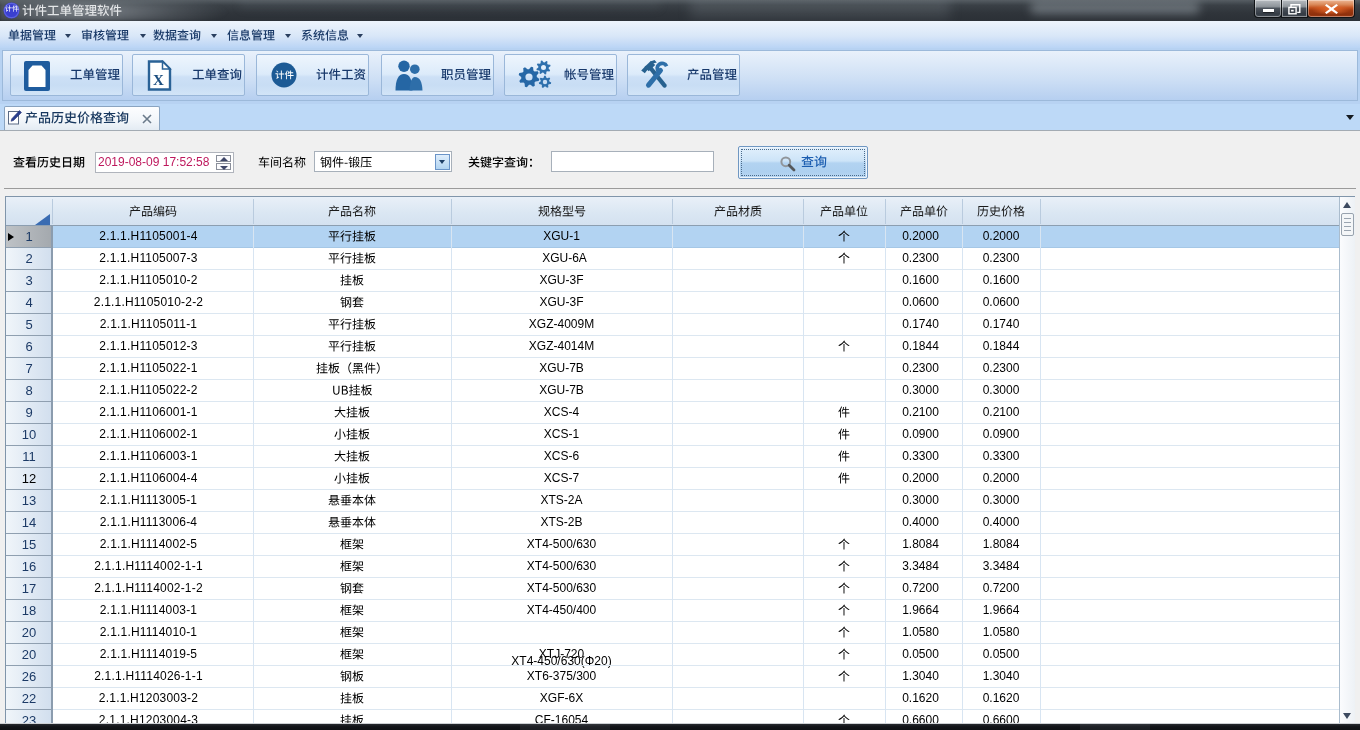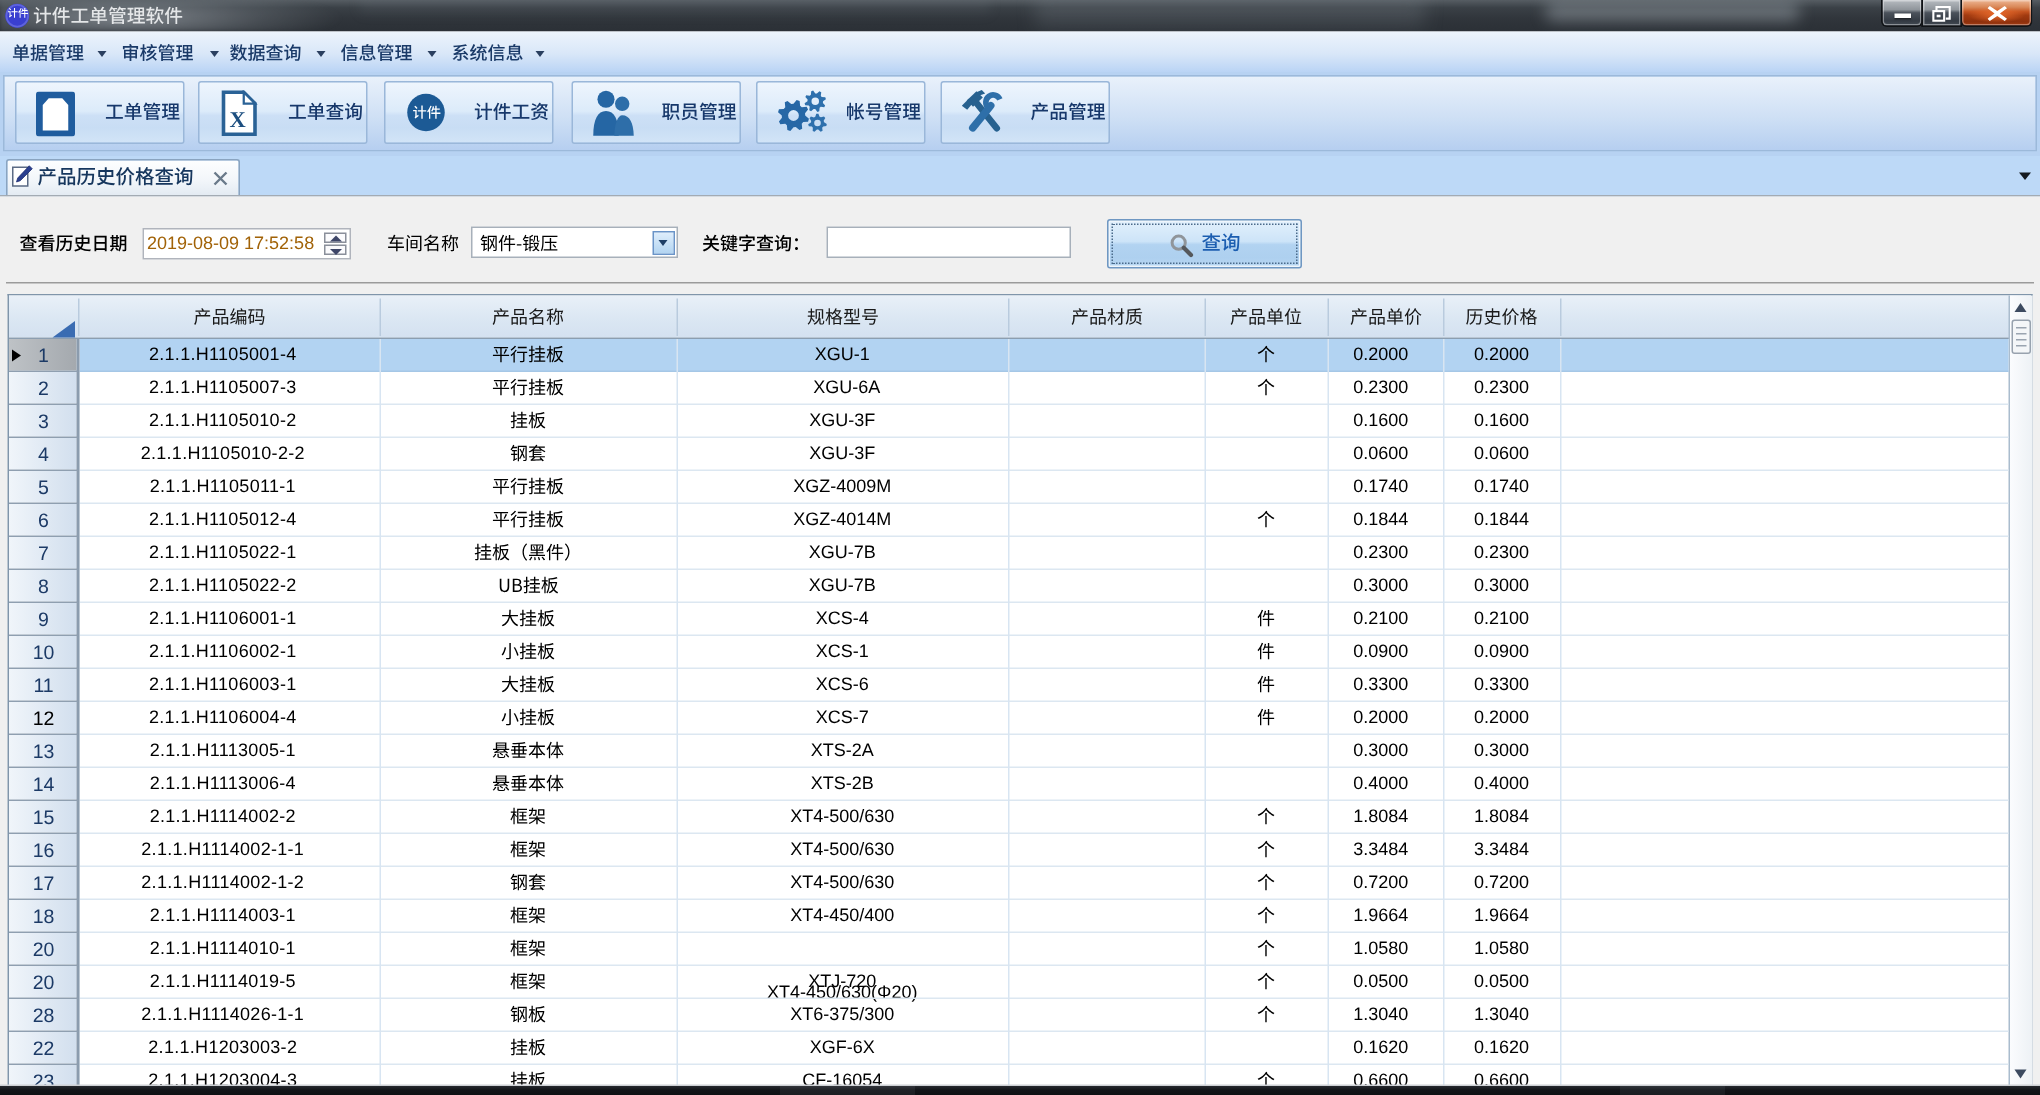--- a/index.html
+++ b/index.html
@@ -299,21 +299,21 @@
     <g fill="#000000" transform="translate(0,10.6) scale(0.012000,-0.012000)">
       <use href="#g11" x="0"></use>
       <use href="#g28" x="1000"></use>
       <use href="#g24" x="2000"></use>
       <use href="#g25" x="3000"></use>
       <use href="#g29" x="4000"></use>
       <use href="#g30" x="5000"></use>
     </g>
   </svg>
 <div class="abs" style="left:95px;top:151.5px;width:139px;height:21px;border:1px solid #b0b4bc;background:#fff"></div>
-<div class="abs" style="left:98px;top:153.5px;height:17px;color:#a16207;font-size:12px;line-height:17px;white-space:nowrap">2019-08-09 17:52:58</div>
+<div class="abs" style="left:98px;top:153.5px;height:17px;color:#be185d;font-size:12px;line-height:17px;white-space:nowrap">2019-08-09 17:52:58</div>
 <div class="abs" style="left:215.5px;top:155px;width:15.5px;height:6.8px;border:1px solid #8a8f9a;background:#fbfbfd">
     <div class="abs" style="left:3.2px;top:1.2px;width:0;height:0;border-left:4px solid transparent;border-right:4px solid transparent;border-bottom:4px solid #3e4668"></div>
   </div>
 <div class="abs" style="left:215.5px;top:163.2px;width:15.5px;height:6.8px;border:1px solid #8a8f9a;background:#fbfbfd">
     <div class="abs" style="left:3.2px;top:1.4px;width:0;height:0;border-left:4px solid transparent;border-right:4px solid transparent;border-top:4px solid #3e4668"></div>
   </div>
 <svg style="position:absolute;left:258px;top:155.5px;" width="49" height="16" viewBox="0 0 49 16">
     <g fill="#000000" transform="translate(0,10.6) scale(0.012000,-0.012000)">
       <use href="#g31" x="0"></use>
       <use href="#g32" x="1000"></use>
@@ -505,21 +505,21 @@
       <use href="#g61" x="2000"></use>
       <use href="#g62" x="3000"></use>
     </g>
   </svg>
 <div class="cell" style="left:451px;top:314px;width:221px">XGZ-4009M</div>
 <div class="cell" style="left:885px;top:314px;width:71px">0.1740</div>
 <div class="cell" style="left:962px;top:314px;width:78px">0.1740</div>
 <div class="abs" style="left:6px;top:336px;width:46px;height:22px;background:linear-gradient(90deg,#f0f5fa,#d2dfee);border-bottom:1px solid #8f9fb0;border-right:1px solid #8b9cae"></div>
 <div class="cell" style="left:6px;top:336px;width:46px;height:21px;color:#1c3a66;font-size:13px">6</div>
 <div class="abs" style="left:53px;top:336px;width:1286px;height:22px;border-bottom:1px solid #dce7f1"></div>
-<div class="cell" style="left:53px;top:336px;width:191px;letter-spacing:.2px">2.1.1.H1105012-4</div>
+<div class="cell" style="left:53px;top:336px;width:191px;letter-spacing:.2px">2.1.1.H1105012-3</div>
 <svg style="position:absolute;left:328px;top:340px;" width="49" height="16" viewBox="0 0 49 16">
     <g fill="#000" transform="translate(0,10.6) scale(0.012000,-0.012000)">
       <use href="#g59" x="0"></use>
       <use href="#g60" x="1000"></use>
       <use href="#g61" x="2000"></use>
       <use href="#g62" x="3000"></use>
     </g>
   </svg>
 <div class="cell" style="left:451px;top:336px;width:221px">XGZ-4014M</div>
 <svg style="position:absolute;left:838px;top:340px;" width="13" height="16" viewBox="0 0 13 16">
@@ -663,21 +663,21 @@
       <use href="#g74" x="2000"></use>
       <use href="#g75" x="3000"></use>
     </g>
   </svg>
 <div class="cell" style="left:451px;top:512px;width:221px">XTS-2B</div>
 <div class="cell" style="left:885px;top:512px;width:71px">0.4000</div>
 <div class="cell" style="left:962px;top:512px;width:78px">0.4000</div>
 <div class="abs" style="left:6px;top:534px;width:46px;height:22px;background:linear-gradient(90deg,#f0f5fa,#d2dfee);border-bottom:1px solid #8f9fb0;border-right:1px solid #8b9cae"></div>
 <div class="cell" style="left:6px;top:534px;width:46px;height:21px;color:#1c3a66;font-size:13px">15</div>
 <div class="abs" style="left:53px;top:534px;width:1286px;height:22px;border-bottom:1px solid #dce7f1"></div>
-<div class="cell" style="left:53px;top:534px;width:191px;letter-spacing:.2px">2.1.1.H1114002-2</div>
+<div class="cell" style="left:53px;top:534px;width:191px;letter-spacing:.2px">2.1.1.H1114002-5</div>
 <svg style="position:absolute;left:340px;top:538px;" width="25" height="16" viewBox="0 0 25 16">
     <g fill="#000" transform="translate(0,10.6) scale(0.012000,-0.012000)">
       <use href="#g76" x="0"></use>
       <use href="#g77" x="1000"></use>
     </g>
   </svg>
 <div class="cell" style="left:451px;top:534px;width:221px">XT4-500/630</div>
 <svg style="position:absolute;left:838px;top:538px;" width="13" height="16" viewBox="0 0 13 16">
     <g fill="#000" transform="translate(0,10.6) scale(0.012000,-0.012000)">
       <use href="#g63" x="0"></use>
@@ -769,21 +769,21 @@
   </svg>
 <div class="cell" style="left:451px;top:644px;width:221px">XTJ-720</div>
 <svg style="position:absolute;left:838px;top:648px;" width="13" height="16" viewBox="0 0 13 16">
     <g fill="#000" transform="translate(0,10.6) scale(0.012000,-0.012000)">
       <use href="#g63" x="0"></use>
     </g>
   </svg>
 <div class="cell" style="left:885px;top:644px;width:71px">0.0500</div>
 <div class="cell" style="left:962px;top:644px;width:78px">0.0500</div>
 <div class="abs" style="left:6px;top:666px;width:46px;height:22px;background:linear-gradient(90deg,#f0f5fa,#d2dfee);border-bottom:1px solid #8f9fb0;border-right:1px solid #8b9cae"></div>
-<div class="cell" style="left:6px;top:666px;width:46px;height:21px;color:#1c3a66;font-size:13px">28</div>
+<div class="cell" style="left:6px;top:666px;width:46px;height:21px;color:#1c3a66;font-size:13px">26</div>
 <div class="abs" style="left:53px;top:666px;width:1286px;height:22px;border-bottom:1px solid #dce7f1"></div>
 <div class="cell" style="left:53px;top:666px;width:191px;letter-spacing:.2px">2.1.1.H1114026-1-1</div>
 <svg style="position:absolute;left:340px;top:670px;" width="25" height="16" viewBox="0 0 25 16">
     <g fill="#000" transform="translate(0,10.6) scale(0.012000,-0.012000)">
       <use href="#g35" x="0"></use>
       <use href="#g62" x="1000"></use>
     </g>
   </svg>
 <div class="cell" style="left:451px;top:666px;width:221px">XT6-375/300</div>
 <svg style="position:absolute;left:838px;top:670px;" width="13" height="16" viewBox="0 0 13 16">

